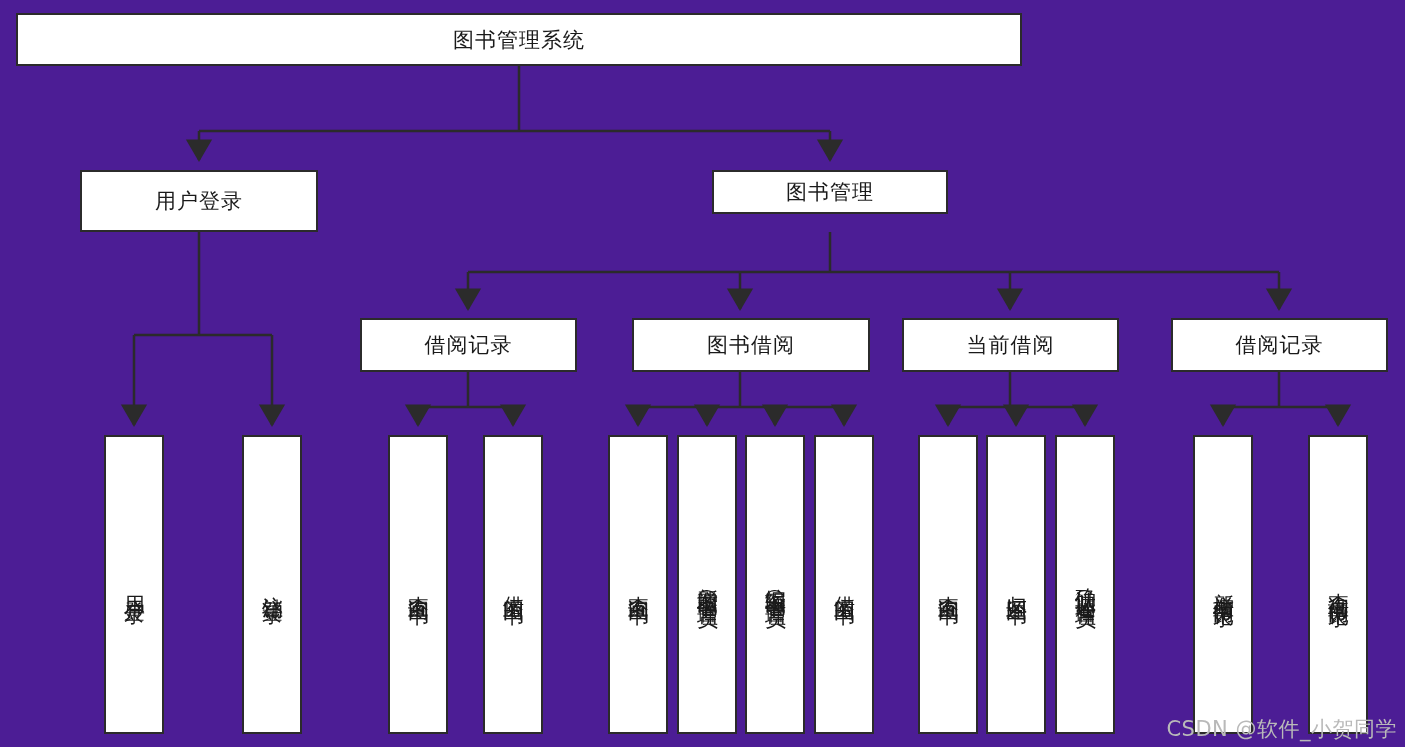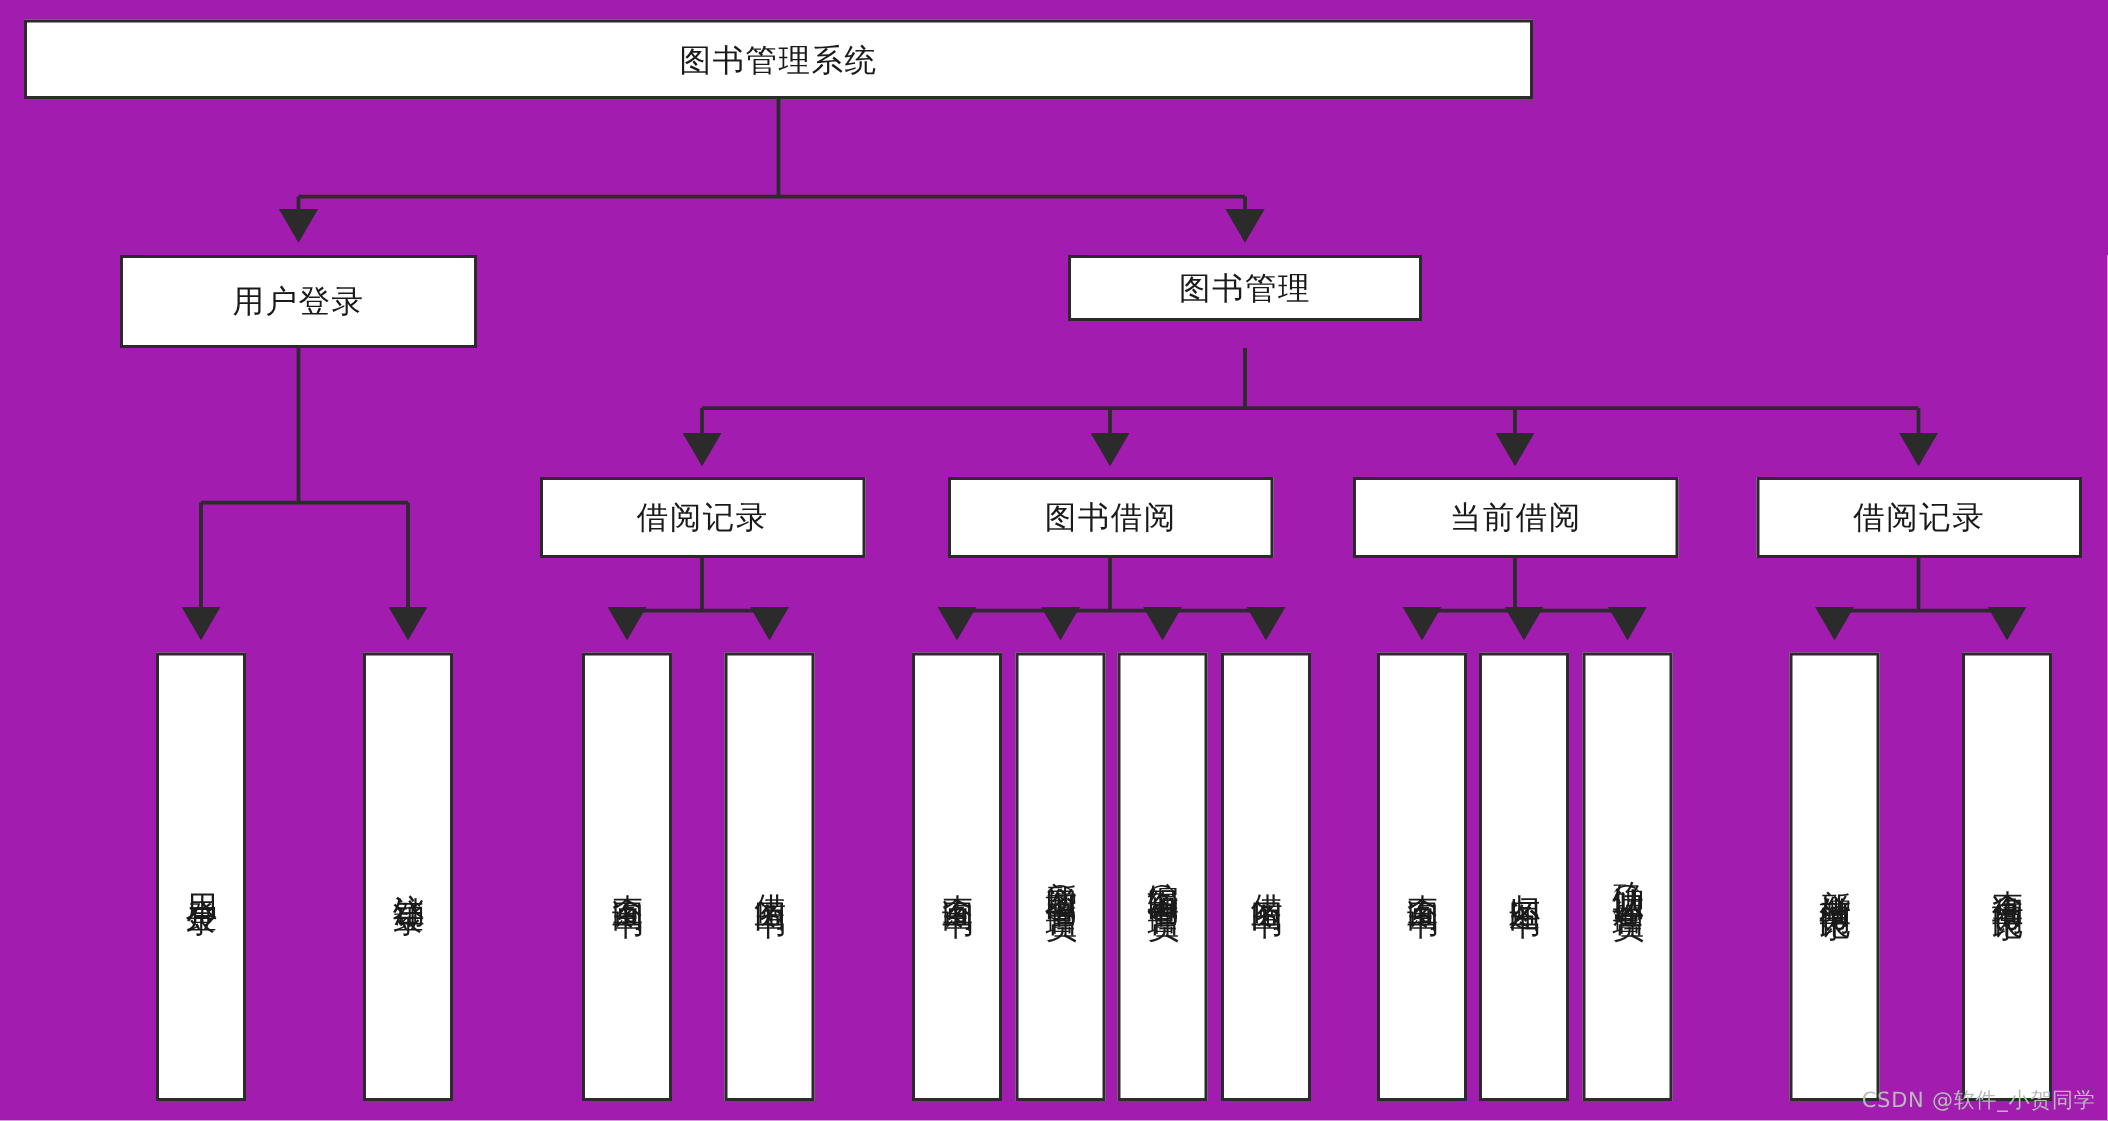--- a/index.html
+++ b/index.html
@@ -7,21 +7,21 @@
     padding: 0;
     background: #ffffff;
   }
   body {
     font-family: "DejaVu Sans", "Liberation Sans", sans-serif;
   }
   #canvas {
     position: relative;
     width: 1405px;
     height: 747px;
-    background: #a21caf;
+    background: #4c1d95;
     overflow: hidden;
   }
   #wires {
     position: absolute;
     left: 0;
     top: 0;
     width: 1405px;
     height: 747px;
   }
   .node {
@@ -50,21 +50,21 @@
     display: block;
   }
   .node .htext {
     white-space: nowrap;
     display: block;
   }
   #watermark {
     position: absolute;
     right: 8px;
     bottom: 4px;
-    font-size: 14px;
+    font-size: 21px;
     color: #b9b9b9;
     letter-spacing: 0.5px;
     white-space: nowrap;
     pointer-events: none;
   }
 </style>
 </head>
 <body>
 
 <div id="canvas">
@@ -126,21 +126,21 @@
   <div class="node h" style="left:80px; top:170px; width:238px; height:62px;">
     <span class="htext">用户登录</span>
   </div>
   <div class="node h" style="left:712px; top:170px; width:236px; height:44px;">
     <span class="htext">图书管理</span>
   </div>
 
   <div class="node h" style="left:360px; top:318px; width:217px; height:54px;">
     <span class="htext">借阅记录</span>
   </div>
-  <div class="node h" style="left:632px; top:318px; width:217px; height:54px;">
+  <div class="node h" style="left:632px; top:318px; width:238px; height:54px;">
     <span class="htext">图书借阅</span>
   </div>
   <div class="node h" style="left:902px; top:318px; width:217px; height:54px;text-align:center;">
     <span class="htext">当前借阅</span>
   </div>
   <div class="node h" style="left:1171px; top:318px; width:217px; height:54px;">
     <span class="htext">借阅记录</span>
   </div>
 
   <div class="node v" style="left:104px; top:435px; width:60px; height:299px;">

